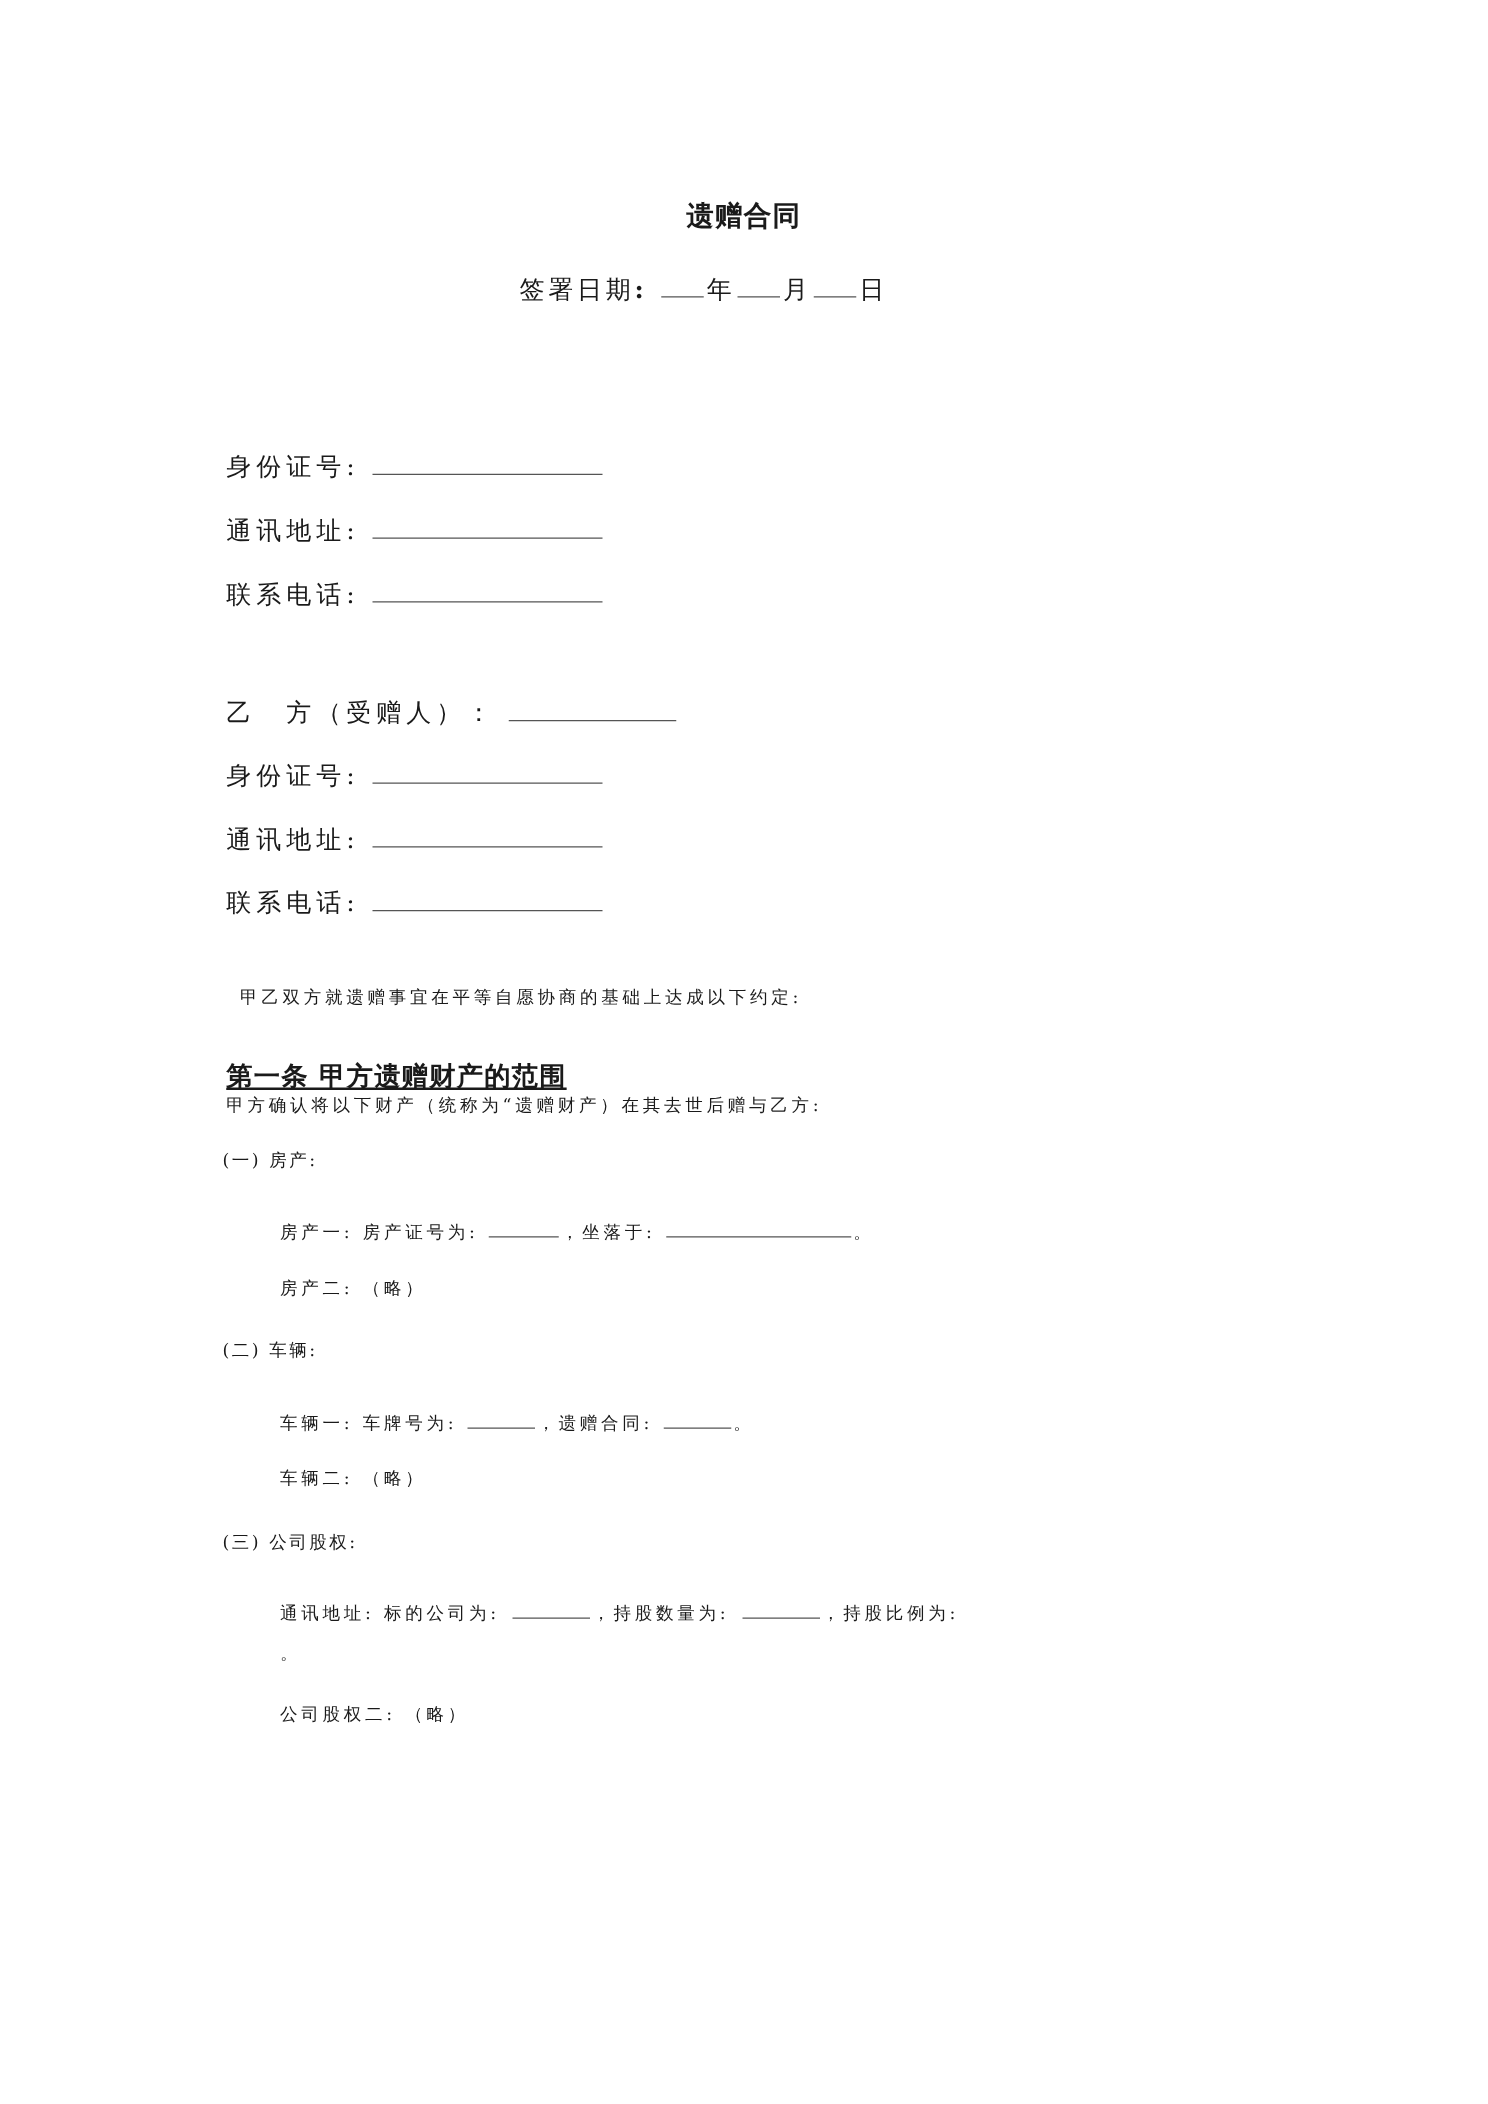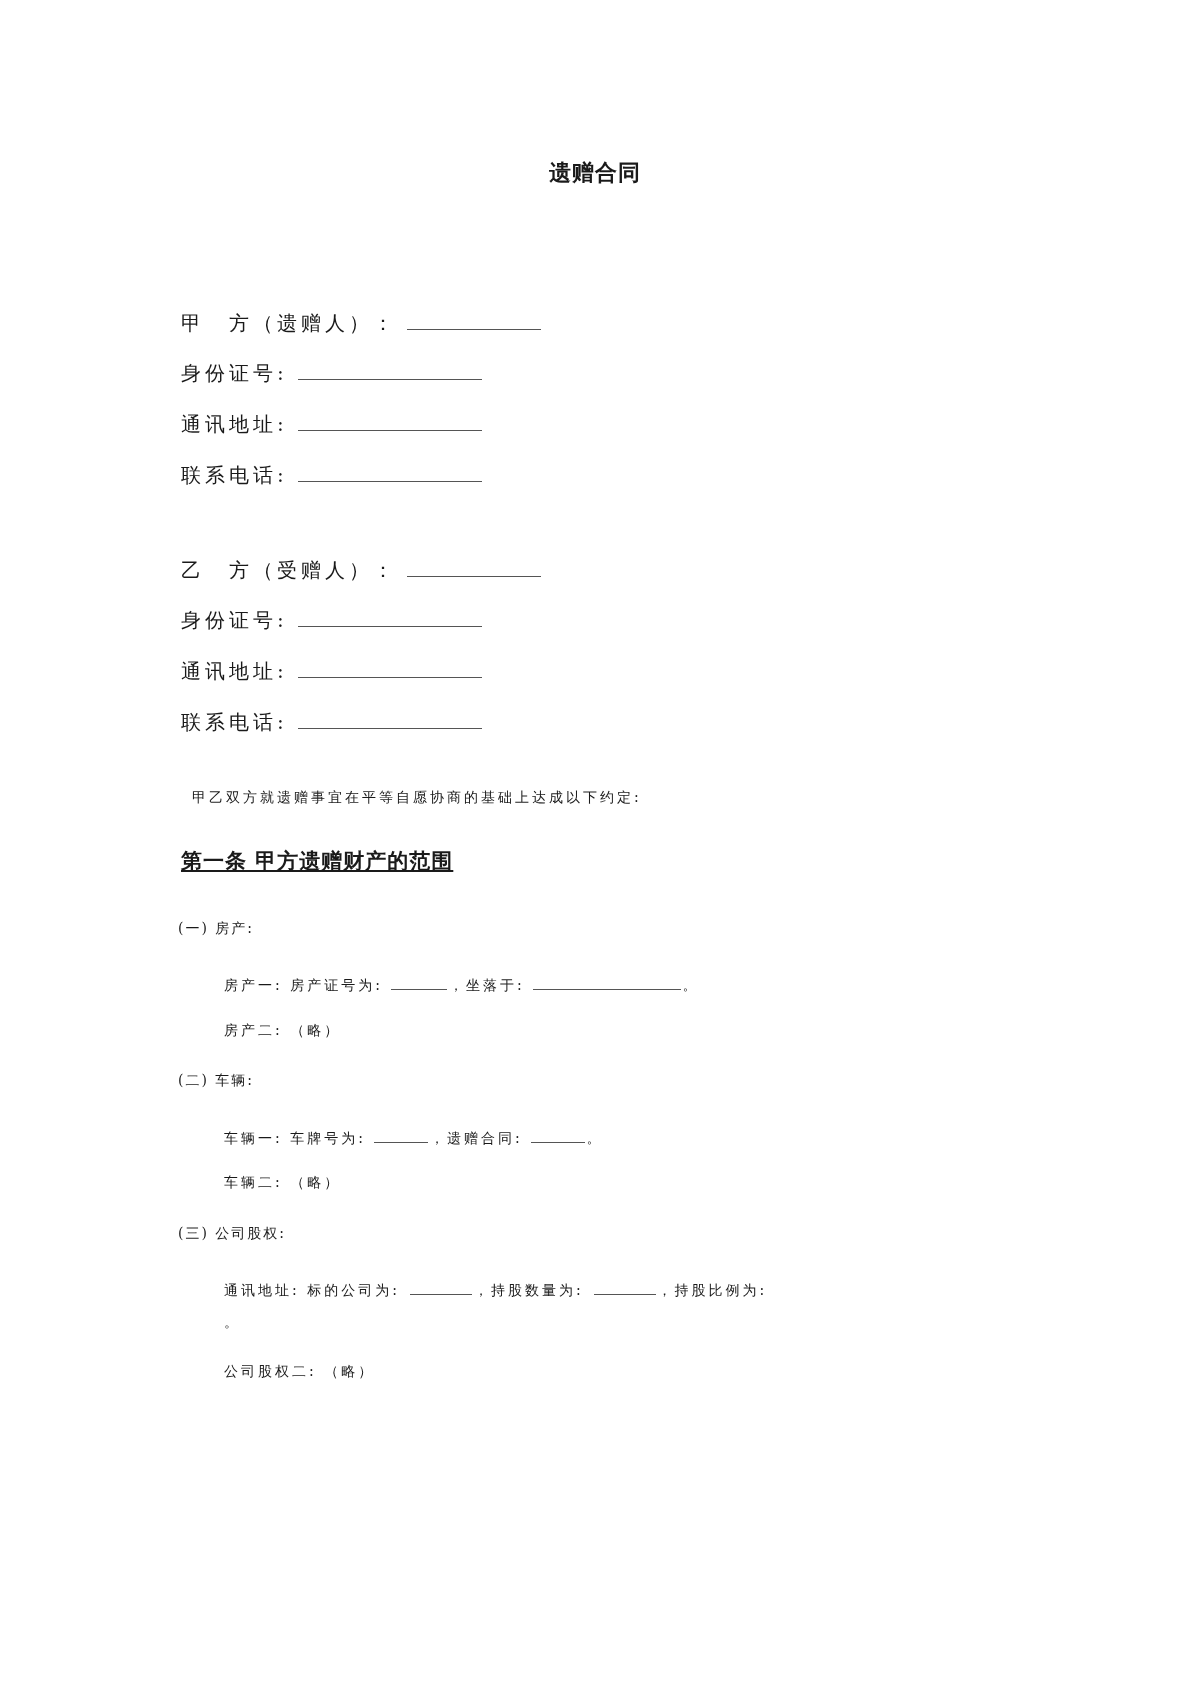--- a/index.html
+++ b/index.html
@@ -33,24 +33,25 @@
       padding-left: 60px; box-sizing: border-box;
     }
   </style>
 </head>
 <body>
 
 <div class="page">
 
   <div class="abs title">遗赠合同</div>
 
+  <div class="abs date-line">
+    <span class="lbl">签署日期</span><span class="colon">:</span>
+    <span class="blank" style="width:34px"></span><span>年</span><span class="blank" style="width:34px"></span><span>月</span><span class="blank" style="width:34px"></span><span>日</span>
+  </div>
 
-  <div class="abs row" style="top:310px">
-    <span class="party-label">甲　方（遗赠人）：</span><span class="blank" style="width:134px"></span>
-  </div>
   <div class="abs row" style="top:360px">
     <span>身份证号:</span><span class="blank" style="width:184px"></span>
   </div>
   <div class="abs row" style="top:411px">
     <span>通讯地址:</span><span class="blank" style="width:184px"></span>
   </div>
   <div class="abs row" style="top:462px">
     <span>联系电话:</span><span class="blank" style="width:184px"></span>
   </div>
 
@@ -63,20 +64,21 @@
   <div class="abs row" style="top:658px">
     <span>通讯地址:</span><span class="blank" style="width:184px"></span>
   </div>
   <div class="abs row" style="top:709px">
     <span>联系电话:</span><span class="blank" style="width:184px"></span>
   </div>
 
   <div class="abs para" style="left:192px; top:789px">甲乙双方就遗赠事宜在平等自愿协商的基础上达成以下约定:</div>
 
   <div class="abs heading" style="left:181px; top:847px">第一条 甲方遗赠财产的范围</div>
+  <div class="abs para" style="left:181px; top:876px">甲方确认将以下财产（统称为“遗赠财产）在其去世后赠与乙方:</div>
 
   <div class="abs para" style="left:178px; top:920px; letter-spacing:2px">(一) 房产:</div>
   <div class="abs para indent" style="top:971px">
     <span>房产一: 房产证号为:</span><span class="blank" style="width:56px; margin-left:8px"></span><span>，坐落于:</span><span class="blank" style="width:148px; margin-left:8px"></span><span>。</span>
   </div>
   <div class="abs para indent" style="top:1022px">房产二: （略）</div>
 
   <div class="abs para" style="left:178px; top:1072px; letter-spacing:2px">(二) 车辆:</div>
   <div class="abs para indent" style="top:1124px">
     <span>车辆一: 车牌号为:</span><span class="blank" style="width:54px; margin-left:8px"></span><span>，遗赠合同:</span><span class="blank" style="width:54px; margin-left:8px"></span><span>。</span>

